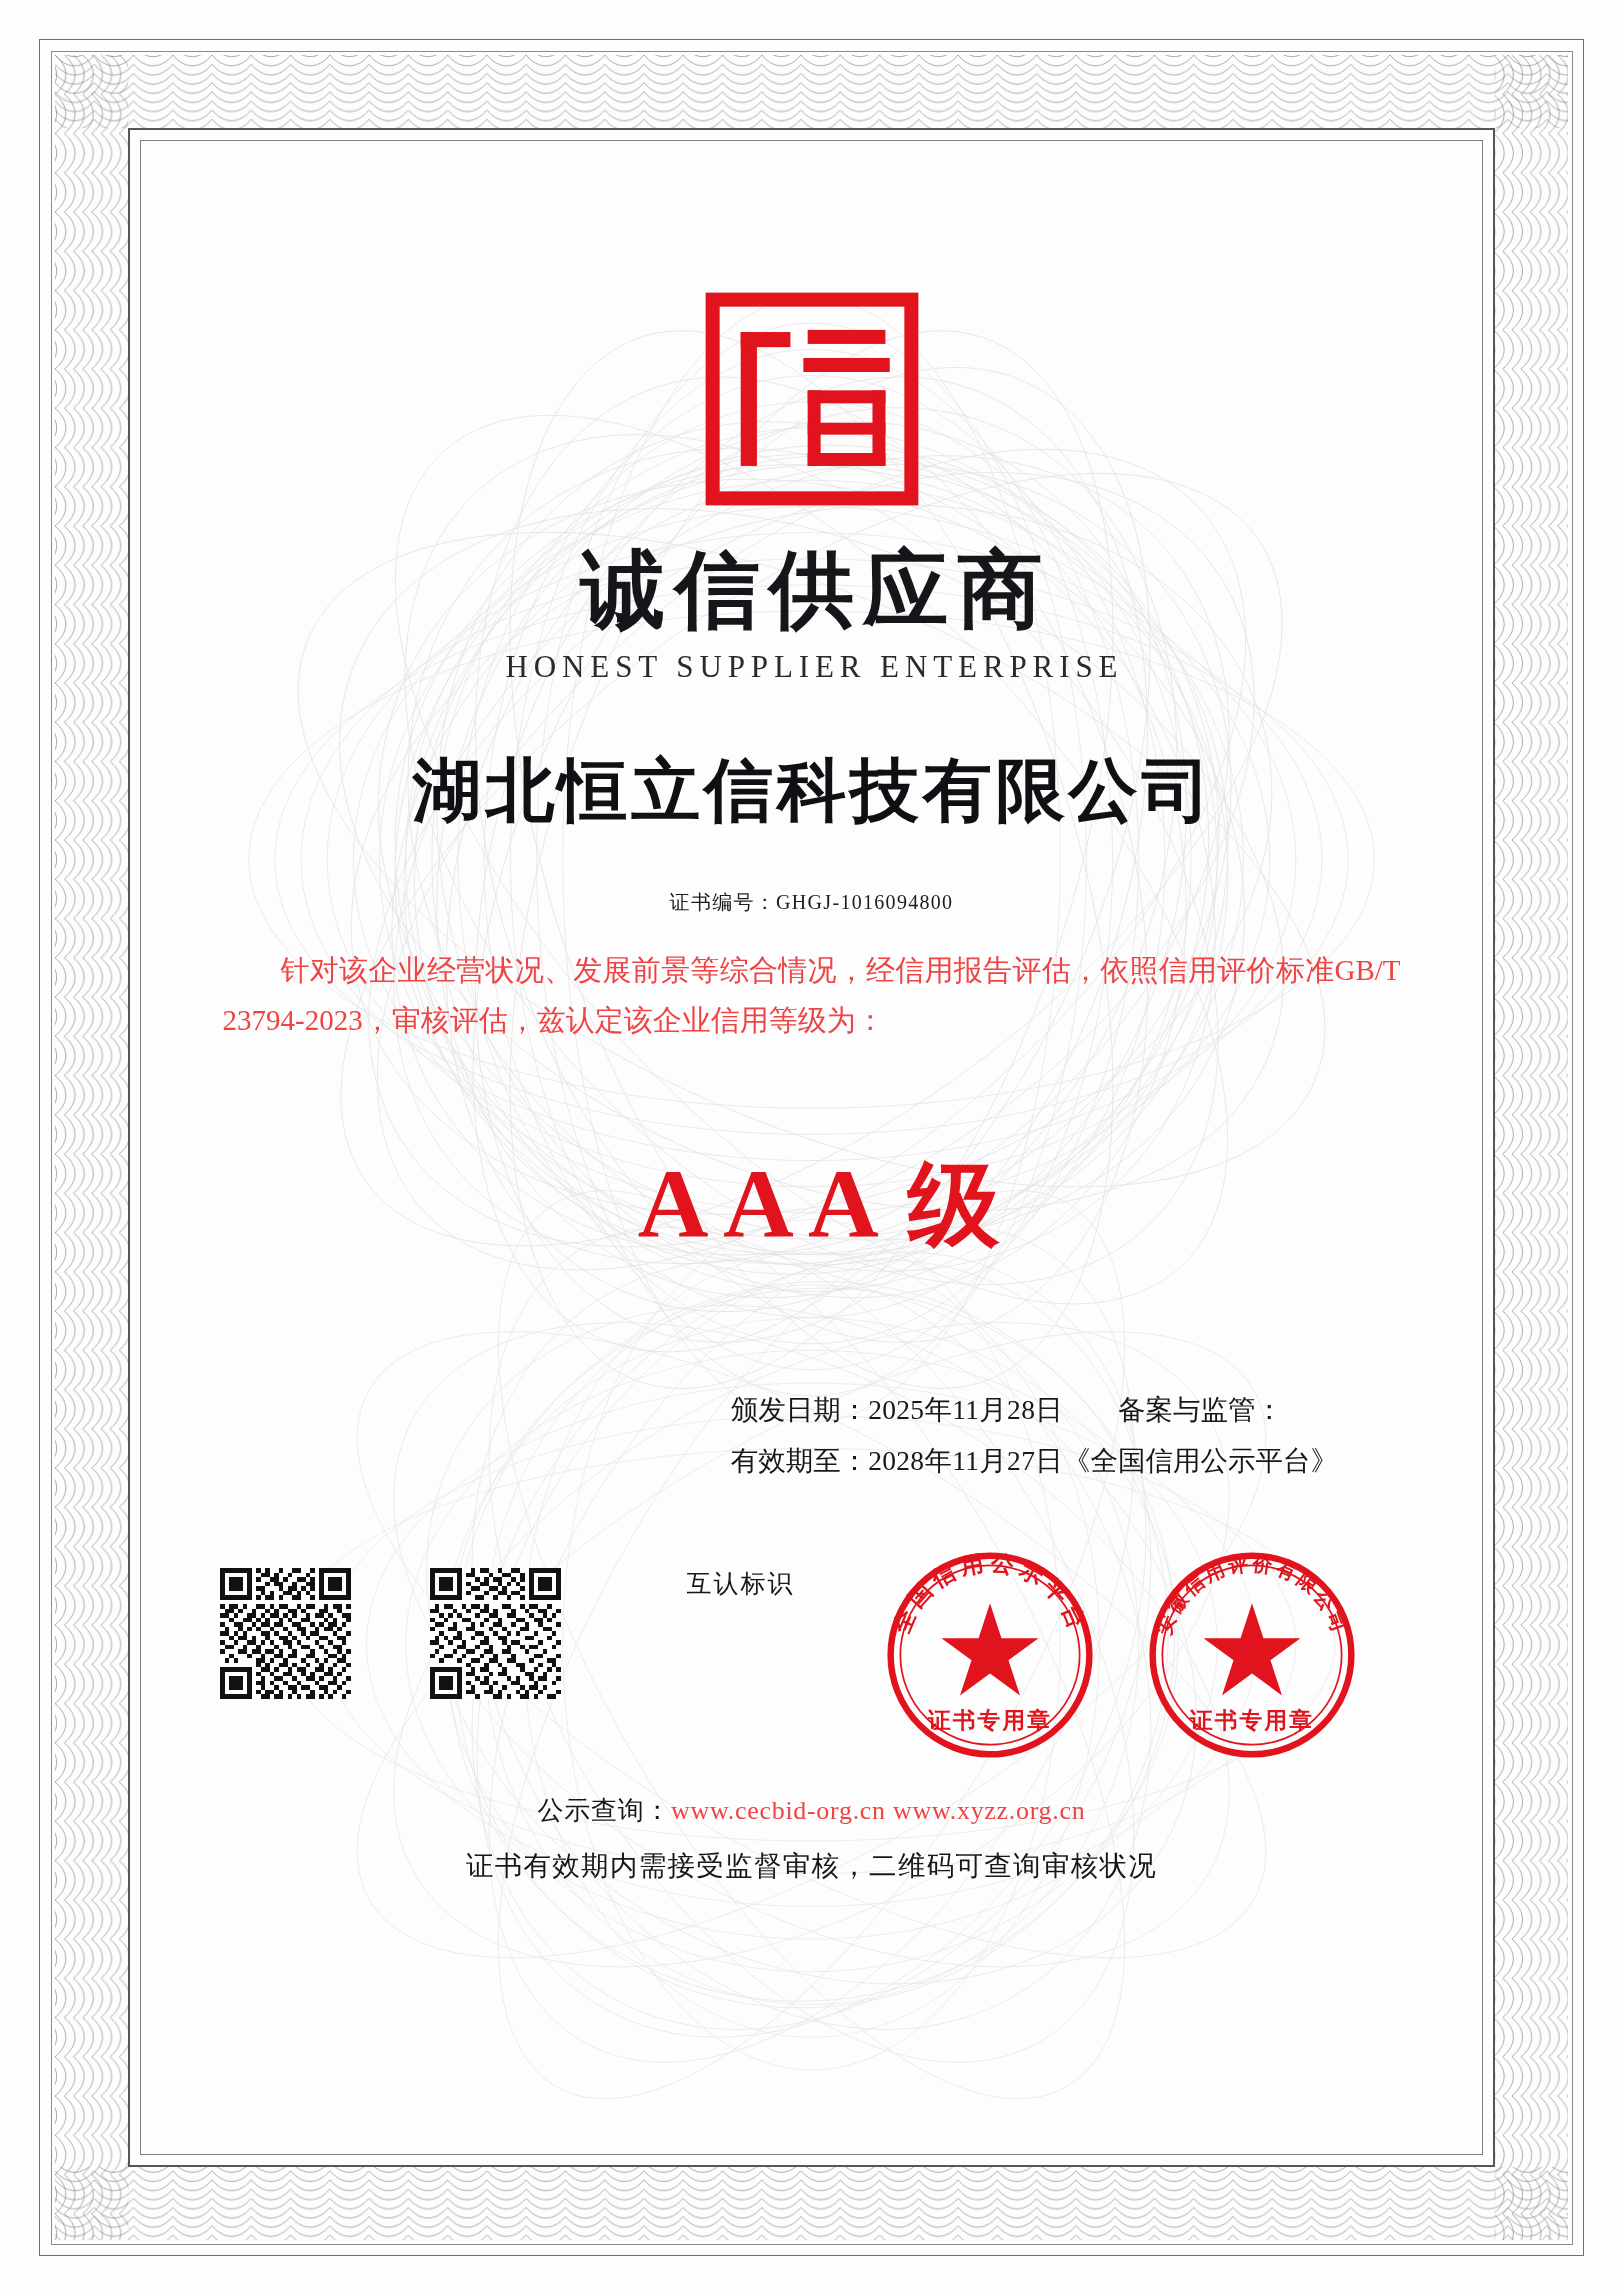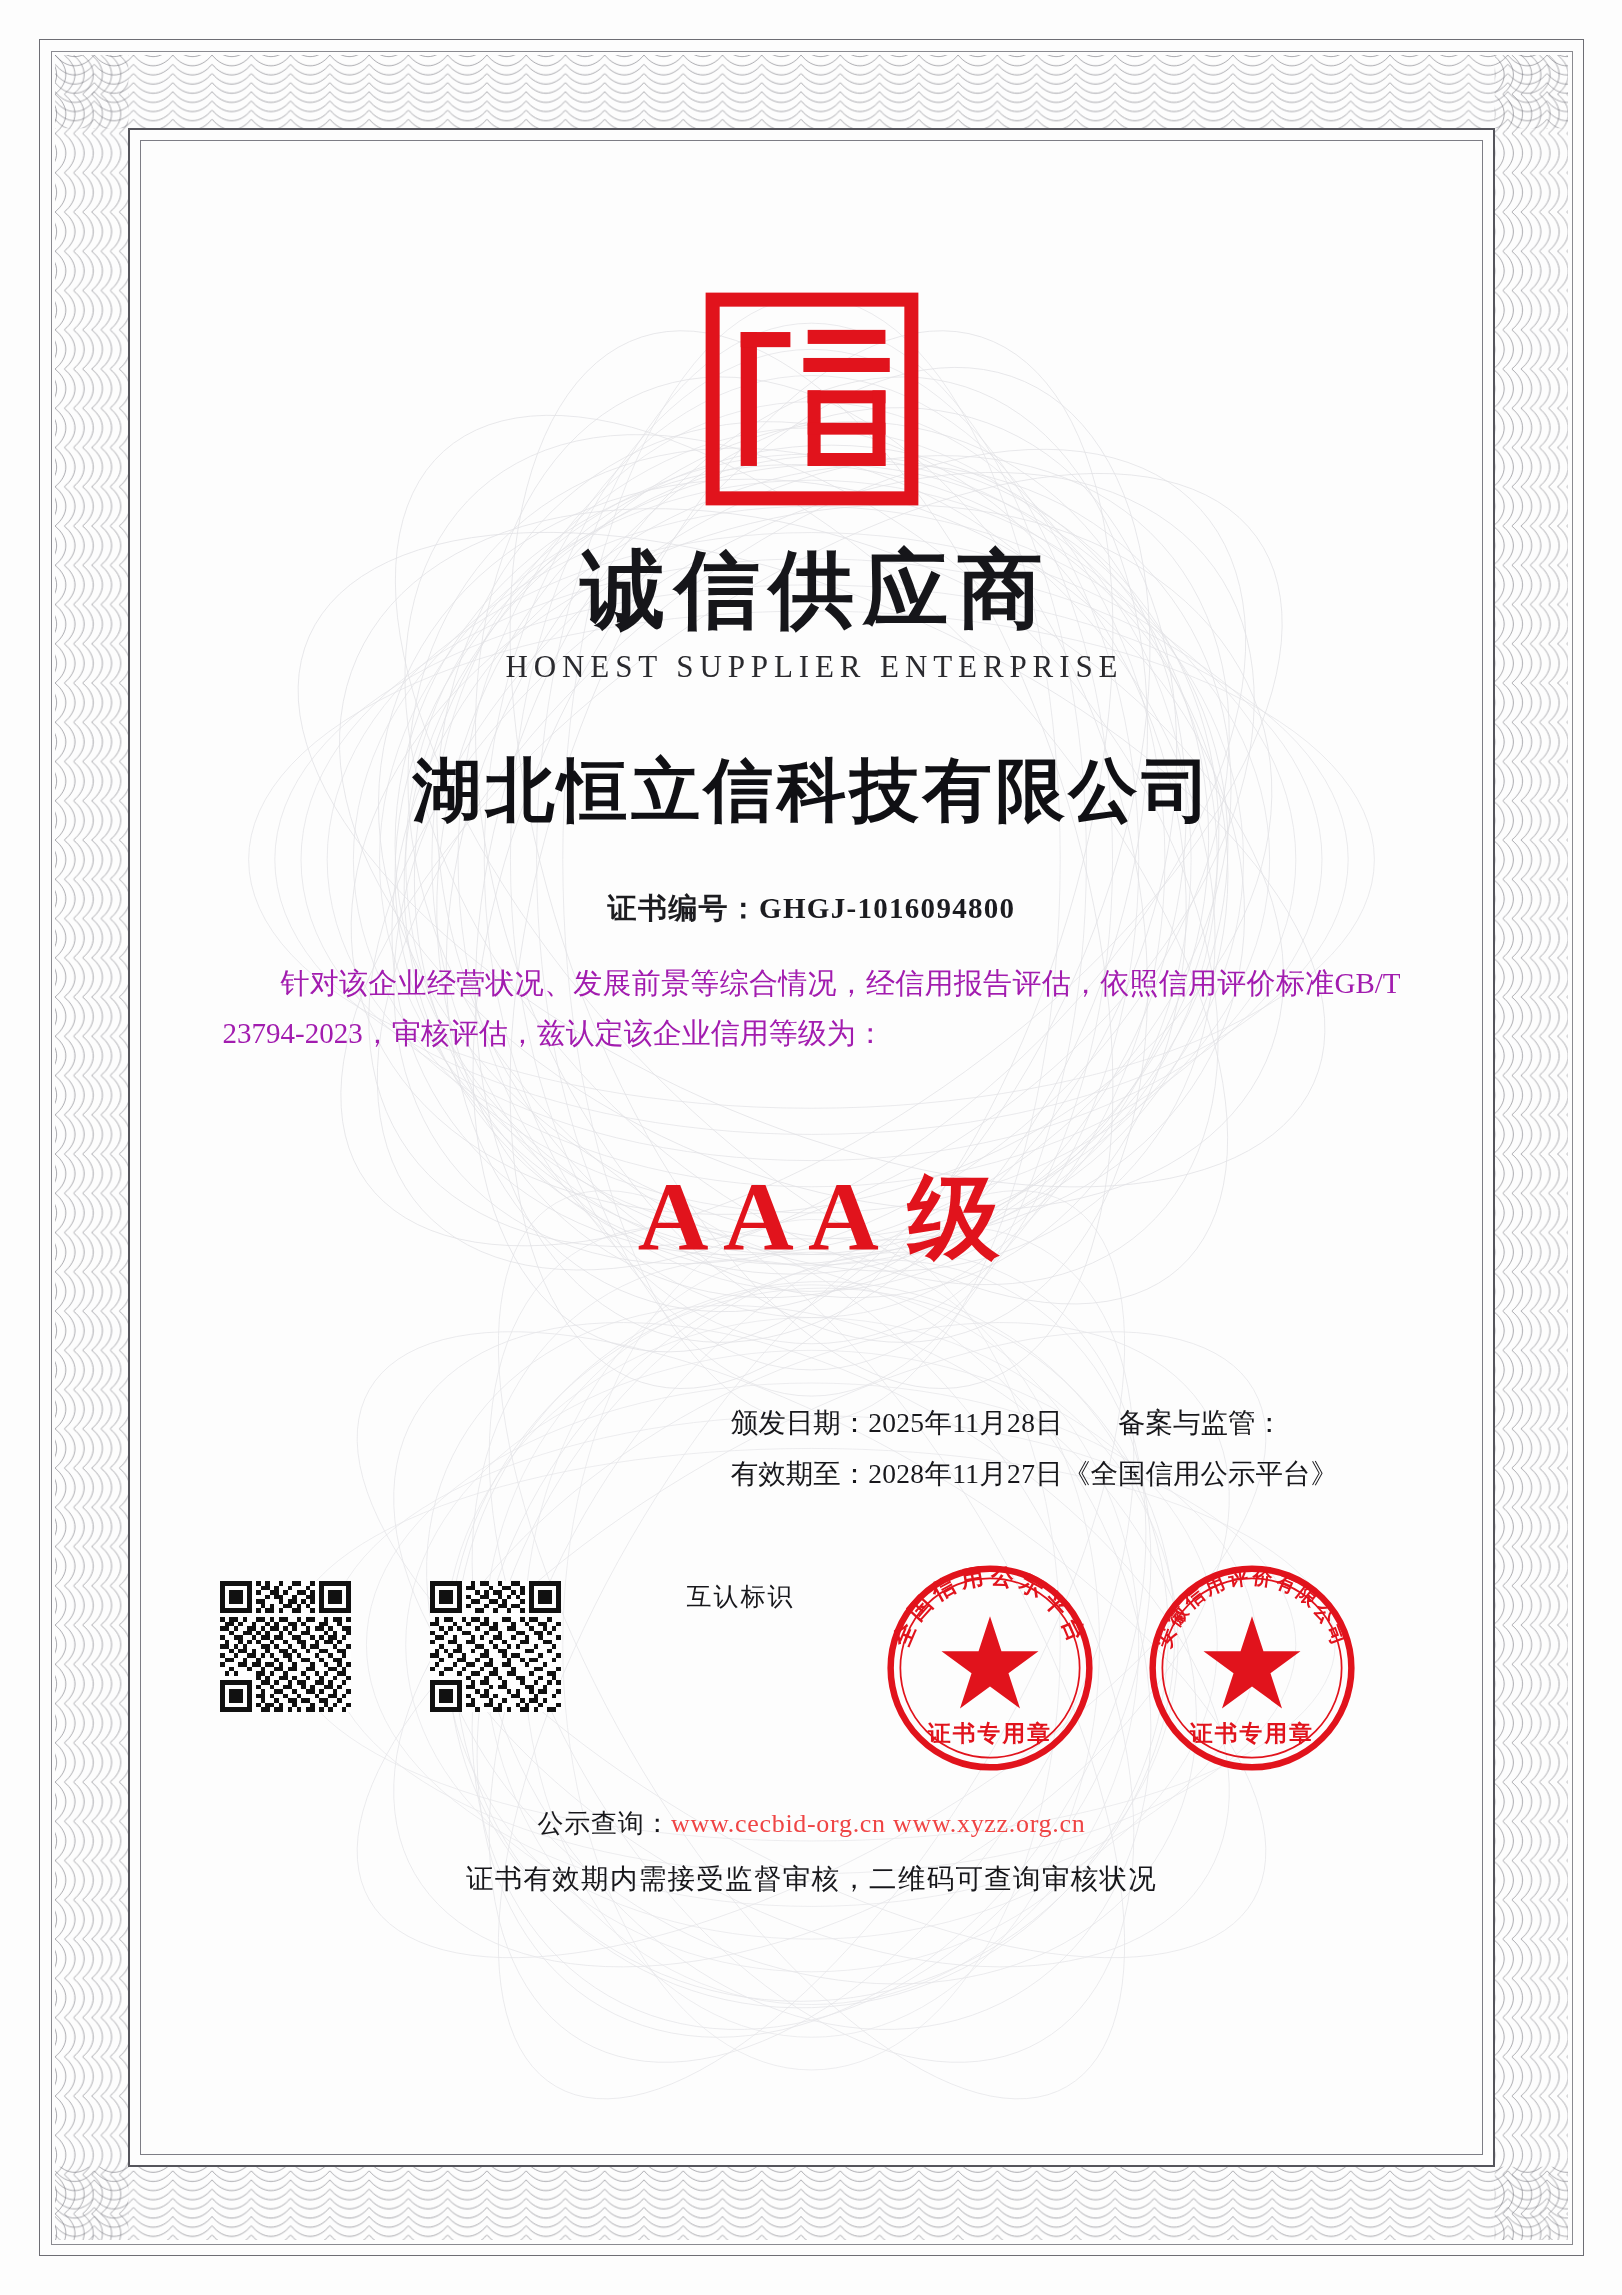--- a/index.html
+++ b/index.html
@@ -122,32 +122,31 @@
     font-family: "DejaVu Sans", "Liberation Sans", sans-serif;
     font-size: 69px;
     font-weight: 700;
     letter-spacing: 3.9px;
     color: #101014;
     text-indent: 3.9px;
   }
 
   .cert-no {
     margin-top: 52px;
-    font-size: 29px;
+    font-size: 20px;
     letter-spacing: 1.3px;
     color: #1c1c20;
-    font-weight: bold;
   }
 
   .statement {
     margin-top: 30px;
     width: 1178px;
     font-size: 29px;
     line-height: 1.72;
-    color: #a21caf;
+    color: #ef4444;
     text-align: justify;
     text-justify: inter-ideograph;
     text-indent: 58px;
   }
 
   .grade {
     margin-top: 98px;
     color: #e1131c;
     font-family: "Liberation Serif", "DejaVu Serif", serif;
     font-weight: 700;

